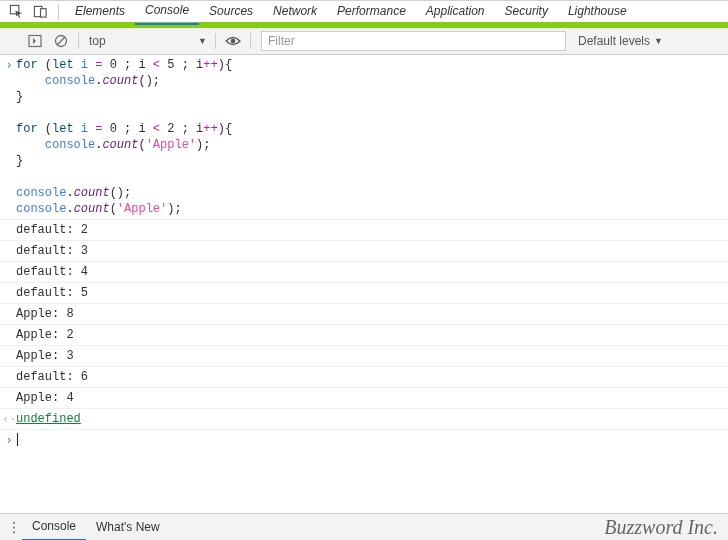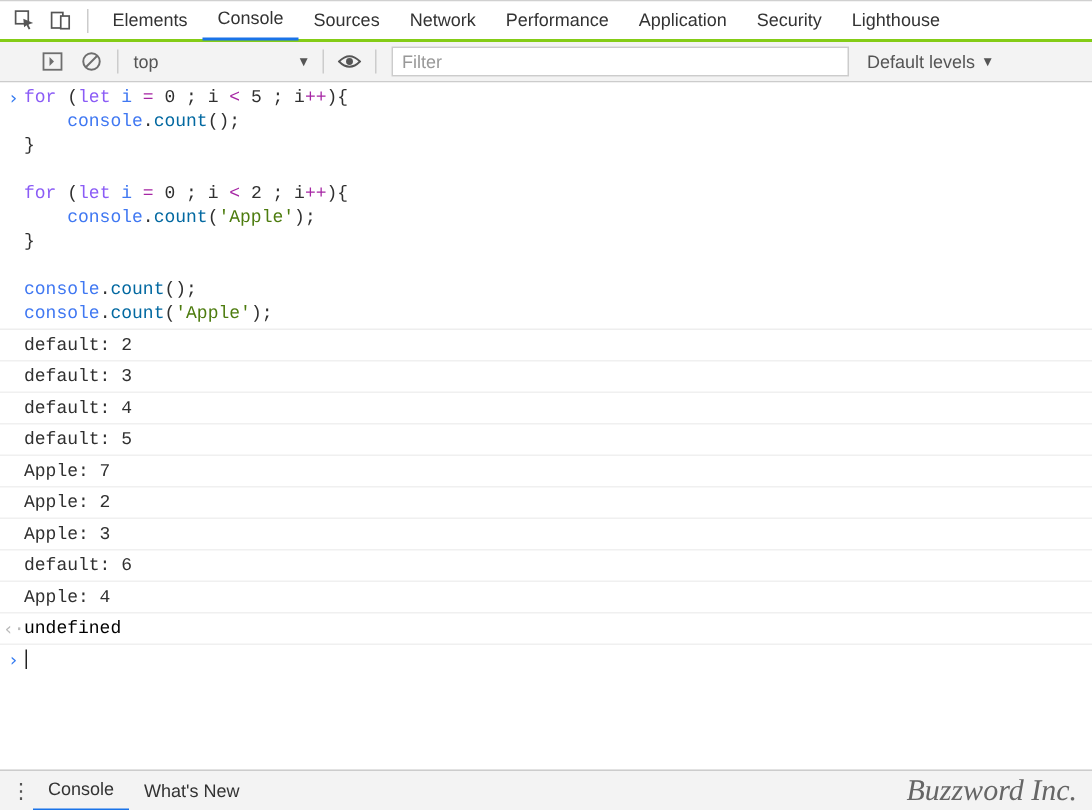--- a/index.html
+++ b/index.html
@@ -16,23 +16,24 @@
     display: flex;
     flex-direction: column;
     height: 100%;
     border-top: 1px solid #d0d0d0;
   }
   
   .tabstrip {
     display: flex;
     align-items: center;
     height: 27px;
-    border-bottom: 2px solid #84cc16;
+    border-bottom: 6px solid #84cc16;
     padding-left: 4px;
     background:#fff;
+    font-style:italic;
   }
   .tabstrip .icon-btn {
     width: 24px; height: 26px;
     display: flex; align-items: center; justify-content: center;
     color: #555;
   }
   .tabstrip .divider {
     width: 1px; height: 16px;
     background: #ccc;
     margin: 0 6px;
@@ -119,27 +120,27 @@
   .gutter {
     width: 14px;
     flex: 0 0 14px;
     text-align: center;
     color: #367cf1;
     font-family: Menlo, Consolas, monospace;
   }
   .gutter.out { color: #bbb; }
   .content { flex: 1; white-space: pre; color:#303030;}
   
-  .kw   { color: #8b5cf6; }  
+  .kw   { color: #0c4a6e; }  
   .ident{ color: #4078f2; }  
   .op   { color: #a626a4; }  
-  .fn   { color: #0369a1; }
-  .str  { color: #4d7c0f; }  
+  .fn   { color: #701a75; font-style: italic; }
+  .str  { color: #ec4899; }  
   .plain{ color: #303030; }
-  .undef{ color: #000000; }
+  .undef{ color: #15803d; text-decoration: underline; }
   .prompt-row {
     display: flex;
     align-items: center;
     padding: 2px 0 2px 2px;
     line-height: 16px;
   }
   .caret-blink {
     display:inline-block;
     width:1px; height:13px;
     background:#222;
@@ -264,21 +265,21 @@
     <div class="row">
         <div class="gutter"></div>
         <div class="content">default: 4</div>
       </div>
     <div class="row">
         <div class="gutter"></div>
         <div class="content">default: 5</div>
       </div>
     <div class="row">
         <div class="gutter"></div>
-        <div class="content">Apple: 7</div>
+        <div class="content">Apple: 8</div>
       </div>
     <div class="row">
         <div class="gutter"></div>
         <div class="content">Apple: 2</div>
       </div>
     <div class="row">
         <div class="gutter"></div>
         <div class="content">Apple: 3</div>
       </div>
     <div class="row">

